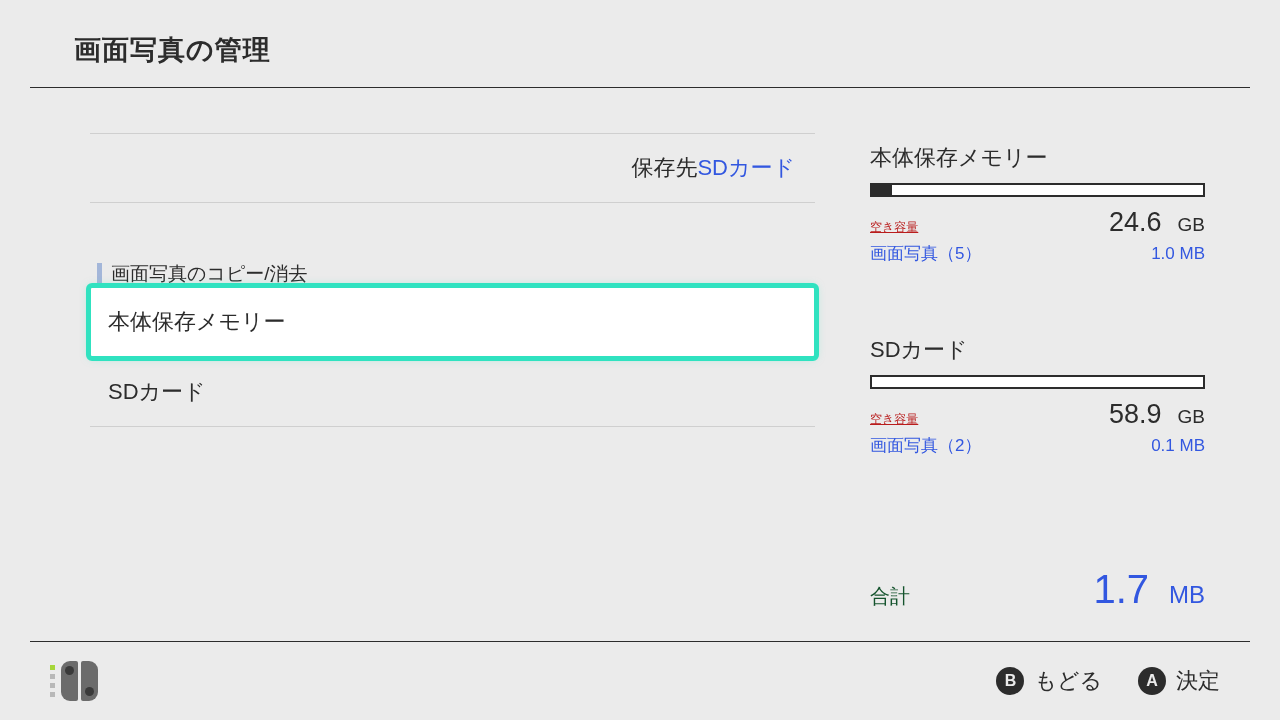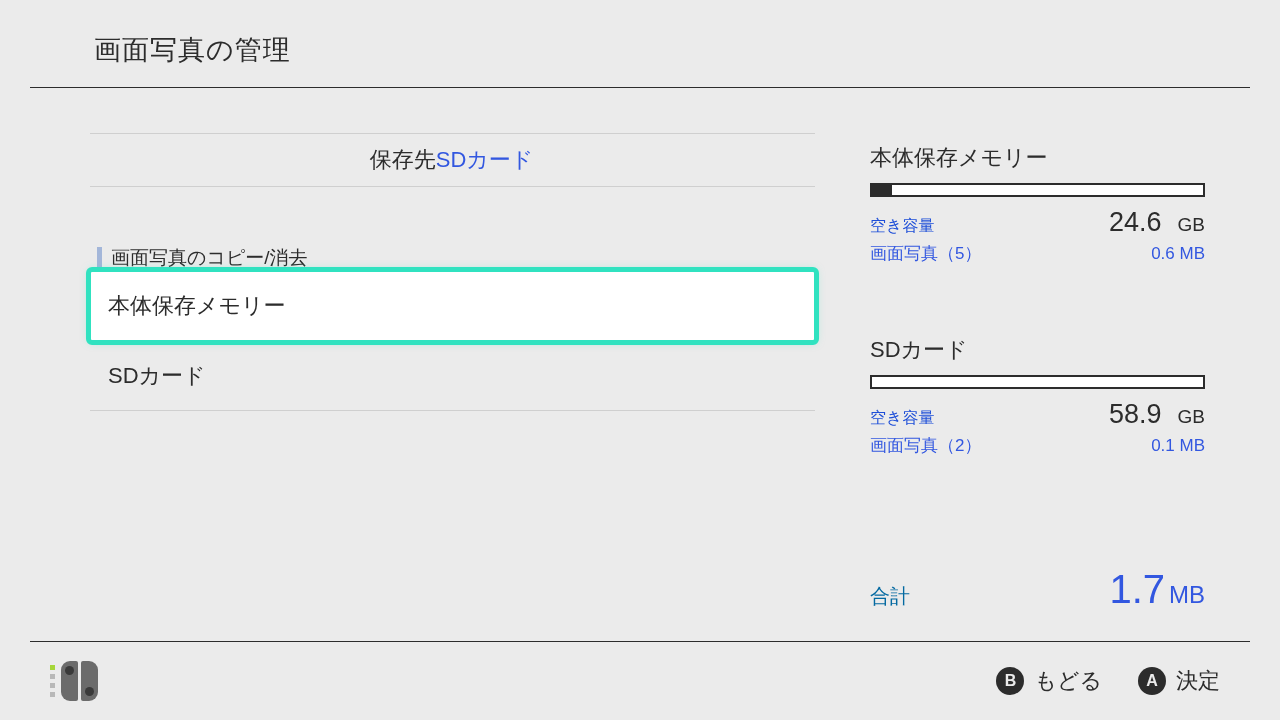--- a/index.html
+++ b/index.html
@@ -11,23 +11,22 @@
       color: #2c2c2c;
       overflow: hidden;
       position: relative;
     }
 
     .header {
       padding: 32px 0 18px 74px;
     }
     .header h1 {
       font-size: 27px;
-      font-weight: 400;
+      font-weight: 700;
       letter-spacing: 1px;
-      margin-left: 20px;
     }
     .header-rule {
       position: absolute;
       top: 87px;
       left: 30px;
       right: 30px;
       height: 1px;
       background: #2c2c2c;
     }
 
@@ -49,25 +48,25 @@
     .right-col {
       flex: 1;
       padding-top: 55px;
       padding-left: 55px;
       padding-right: 75px;
       position: relative;
     }
 
     
     .row {
-      height: 54px;
+      height: 70px;
       border-bottom: 1px solid #cfcfcf;
       display: flex;
       align-items: center;
-      justify-content: center;
+      justify-content: flex-end;
       padding: 0 20px 0 18px;
       font-size: 22px;
     }
     .row.first { border-top: 1px solid #cfcfcf; }
     .row .value { color: #3257e0; font-size: 22px; }
 
     .section-gap { height: 58px; }
 
     .section-label {
       display: flex;
@@ -120,41 +119,41 @@
       position: absolute;
       left: 0; top: 0; bottom: 0;
       background: #2c2c2c;
     }
     .storage-line {
       display: flex;
       justify-content: space-between;
       align-items: baseline;
       margin-top: 4px;
     }
-    .storage-free-label { font-size: 16px; color: #1d4ed8; }
+    .storage-free-label { font-size: 12px; color: #b91c1c; text-decoration: underline; }
     .storage-free-value { font-size: 27px; font-weight: 400; }
     .storage-free-value .unit { font-size: 19px; margin-left: 16px; }
     .storage-link {
       color: #3257e0;
       font-size: 17px;
     }
     .storage-link-size { color: #3257e0; font-size: 17px; }
 
     .total-row {
       position: absolute;
       bottom: 30px;
       left: 55px;
       right: 75px;
       display: flex;
       justify-content: space-between;
       align-items: baseline;
     }
-    .total-label { color: #0369a1; font-size: 20px; }
+    .total-label { color: #14532d; font-size: 20px; }
     .total-value { color: #3257e0; font-size: 40px; font-weight: 400; }
-    .total-value .unit { font-size: 24px; margin-left: 4px; }
+    .total-value .unit { font-size: 24px; margin-left: 20px; }
 
     
     .footer-rule {
       position: absolute;
       bottom: 78px;
       left: 30px;
       right: 30px;
       height: 1px;
       background: #2c2c2c;
     }
@@ -247,21 +246,21 @@
         <div class="storage-bar-fill" style="width:6%"></div>
       </div>
       <div class="storage-line">
         <span class="storage-free-label">空き容量</span>
         <span class="storage-free-value">
           <span>24.6</span><span class="unit">GB</span>
         </span>
       </div>
       <div class="storage-line">
         <span class="storage-link">画面写真（5）</span>
-        <span class="storage-link-size">0.6 MB</span>
+        <span class="storage-link-size">1.0 MB</span>
       </div>
     </div>
 
     <div class="storage-block">
       <div class="storage-title">SDカード</div>
       <div class="storage-bar">
         <div class="storage-bar-fill" style="width:0%"></div>
       </div>
       <div class="storage-line">
         <span class="storage-free-label">空き容量</span>

